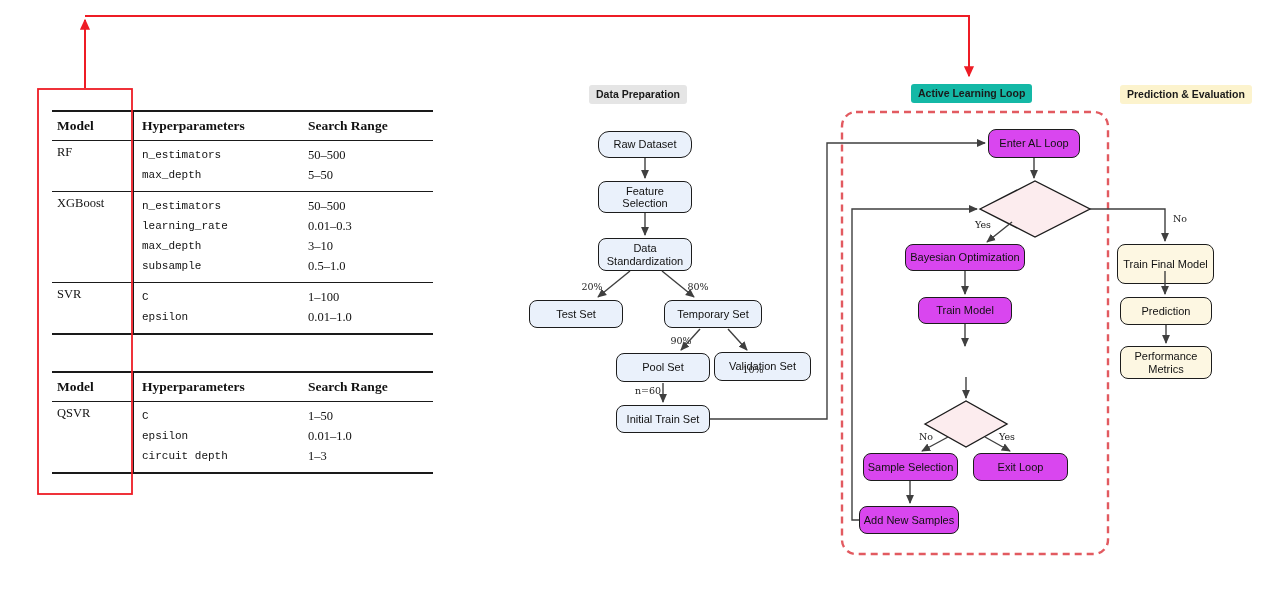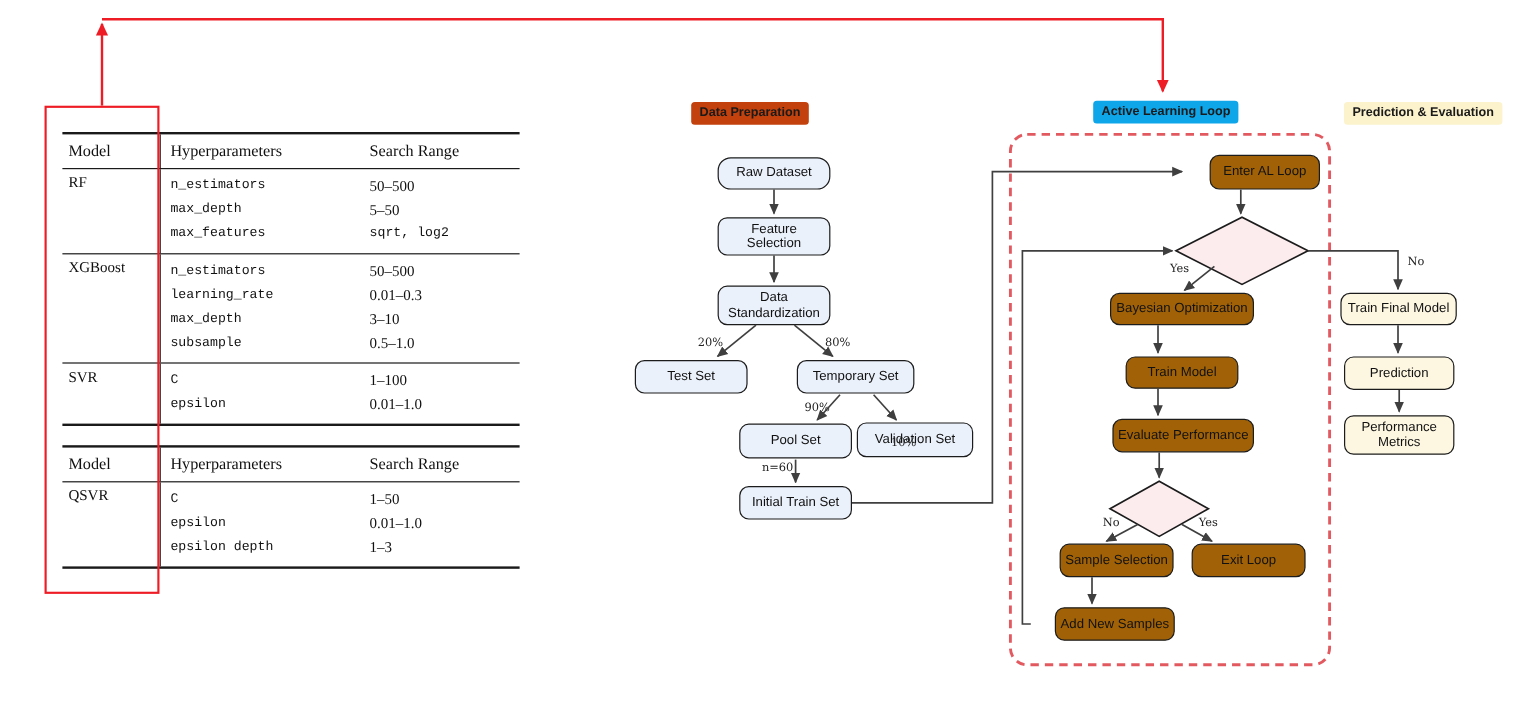--- a/index.html
+++ b/index.html
@@ -3,21 +3,21 @@
 <meta charset="utf-8">
 <style>
   html,body{margin:0;padding:0;background:#ffffff;}
   .stage{position:relative;width:1270px;height:589px;background:#ffffff;overflow:hidden;
          font-family:"Liberation Sans",sans-serif;color:#111;}
   svg.overlay{position:absolute;left:0;top:0;width:1270px;height:589px;pointer-events:none;z-index:5;}
 
   
   .ptable{position:absolute;width:381px;border-top:2.2px solid #1a1a1a;border-bottom:2.2px solid #1a1a1a;
           font-family:"Liberation Serif",serif;color:#111;z-index:2;}
-  .t-head{display:flex;height:28px;border-bottom:1px solid #1a1a1a;font-weight:normal;font-size:13.5px;text-align:right;}
+  .t-head{display:flex;height:28px;border-bottom:1px solid #1a1a1a;font-weight:bold;font-size:13.5px;text-align:right;}
   .t-hcell{display:flex;align-items:center;box-sizing:border-box;}
   .t-hcell.c0{width:82px;padding-left:5px;border-right:1px solid #1a1a1a;}
   .t-hcell.c1{width:174px;padding-left:8px;}
   .t-hcell.c2{flex:1;}
   .t-group{display:flex;border-bottom:1px solid #1a1a1a;}
   .t-group:last-child{border-bottom:none;}
   .t-model{width:82px;box-sizing:border-box;padding:4px 16px 6px 5px;border-right:1px solid #1a1a1a;font-size:12.5px;}
   .t-params{flex:1;padding:4px 0 6px 0;}
   .t-row{display:flex;height:20px;align-items:center;}
   .t-param{width:174px;padding-left:8px;box-sizing:border-box;
@@ -25,21 +25,21 @@
   .t-range{font-size:12.5px;}
   .t-range.mono{font-family:"Liberation Mono",monospace;font-size:11px;}
 
   
   .sec-label{position:absolute;z-index:3;font-weight:bold;font-size:10.5px;line-height:1;
              padding:4px 7px;border-radius:3px;color:#1a1a1a;white-space:nowrap;}
   .node{position:absolute;z-index:3;box-sizing:border-box;border:1.4px solid #1c1c1c;border-radius:8px;
         display:flex;align-items:center;justify-content:center;text-align:center;
         font-size:11px;line-height:1.12;padding:1px 3px;color:#111;}
   .node.blue{background:#eaf1fb;}
-  .node.pink{background:#a16207;margin-left:20px;}
+  .node.pink{background:#d946ef;}
   .node.yellow{background:#fdf7e2;}
   .diamond-label{position:absolute;z-index:4;transform:translate(-50%,-50%);
                  font-size:10.5px;color:#111;white-space:nowrap;}
   .edge-label{position:absolute;z-index:4;transform:translate(-50%,-50%);
               font-family:"DejaVu Serif",serif;font-size:9.5px;color:#222;white-space:nowrap;}
 </style>
 </head>
 <body>
 
 <div class="stage">
@@ -54,24 +54,20 @@
         <div class="t-model">RF</div>
         <div class="t-params">
           <div class="t-row">
             <div class="t-param">n_estimators</div>
             <div class="t-range">50–500</div>
           </div>
           <div class="t-row">
             <div class="t-param">max_depth</div>
             <div class="t-range">5–50</div>
           </div>
-          <div class="t-row">
-            <div class="t-param">max_features</div>
-            <div class="t-range mono">sqrt, log2</div>
-          </div>
         </div>
       </div>
       <div class="t-group">
         <div class="t-model">XGBoost</div>
         <div class="t-params">
           <div class="t-row">
             <div class="t-param">n_estimators</div>
             <div class="t-range">50–500</div>
           </div>
           <div class="t-row">
@@ -113,52 +109,51 @@
         <div class="t-params">
           <div class="t-row">
             <div class="t-param">C</div>
             <div class="t-range">1–50</div>
           </div>
           <div class="t-row">
             <div class="t-param">epsilon</div>
             <div class="t-range">0.01–1.0</div>
           </div>
           <div class="t-row">
-            <div class="t-param">epsilon depth</div>
+            <div class="t-param">circuit depth</div>
             <div class="t-range">1–3</div>
           </div>
         </div>
       </div>
     </div>
 
-  <div class="sec-label" style="left:576px;top:85px;background:#c2410c;">Data Preparation</div>
-  <div class="sec-label" style="left:911px;top:84px;background:#0ea5e9;">Active Learning Loop</div>
+  <div class="sec-label" style="left:589px;top:85px;background:#e5e5e5;">Data Preparation</div>
+  <div class="sec-label" style="left:911px;top:84px;background:#14b8a6;">Active Learning Loop</div>
   <div class="sec-label" style="left:1120px;top:85px;background:#fcf3cd;">Prediction &amp; Evaluation</div>
 
   <div class="node blue" style="left:598px;top:131px;width:94px;height:27px;border-radius:11px;">Raw Dataset</div>
   <div class="node blue" style="left:598px;top:181px;width:94px;height:32px;">Feature Selection</div>
   <div class="node blue" style="left:598px;top:238px;width:94px;height:33px;">Data Standardization</div>
   <div class="node blue" style="left:529px;top:300px;width:94px;height:28px;text-align:center;">Test Set</div>
   <div class="node blue" style="left:664px;top:300px;width:98px;height:28px;">Temporary Set</div>
   <div class="node blue" style="left:616px;top:353px;width:94px;height:29px;">Pool Set</div>
   <div class="node blue" style="left:714px;top:352px;width:97px;height:29px;">Validation Set</div>
   <div class="node blue" style="left:616px;top:405px;width:94px;height:28px;">Initial Train Set</div>
 
   <div class="node pink" style="left:988px;top:129px;width:92px;height:29px;">Enter AL Loop</div>
   <div class="node pink" style="left:905px;top:244px;width:120px;height:27px;">Bayesian Optimization</div>
   <div class="node pink" style="left:918px;top:297px;width:94px;height:27px;">Train Model</div>
-  <div class="node pink" style="left:907px;top:349px;width:118px;height:28px;">Evaluate Performance</div>
   <div class="node pink" style="left:863px;top:453px;width:95px;height:28px;">Sample Selection</div>
   <div class="node pink" style="left:973px;top:453px;width:95px;height:28px;">Exit Loop</div>
   <div class="node pink" style="left:859px;top:506px;width:100px;height:28px;">Add New Samples</div>
 
   <div class="diamond-label" style="left:1035px;top:209px;">Loop Condition?</div>
   <div class="diamond-label" style="left:966px;top:424px;">Early Stop?</div>
 
-  <div class="node yellow" style="left:1117px;top:244px;width:97px;height:27px;">Train Final Model</div>
+  <div class="node yellow" style="left:1117px;top:244px;width:97px;height:40px;">Train Final Model</div>
   <div class="node yellow" style="left:1120px;top:297px;width:92px;height:28px;">Prediction</div>
   <div class="node yellow" style="left:1120px;top:346px;width:92px;height:33px;">Performance Metrics</div>
 
   <div class="edge-label" style="left:592px;top:286px;">20%</div>
   <div class="edge-label" style="left:698px;top:286px;">80%</div>
   <div class="edge-label" style="left:681px;top:340px;">90%</div>
   <div class="edge-label" style="left:753px;top:340px;margin-top:29px;">10%</div>
   <div class="edge-label" style="left:648px;top:390px;">n=60</div>
   <div class="edge-label" style="left:983px;top:224px;">Yes</div>
   <div class="edge-label" style="left:1180px;top:218px;">No</div>

